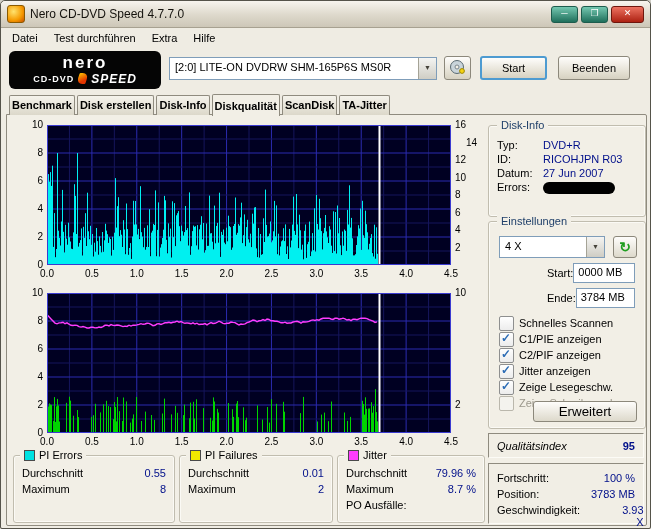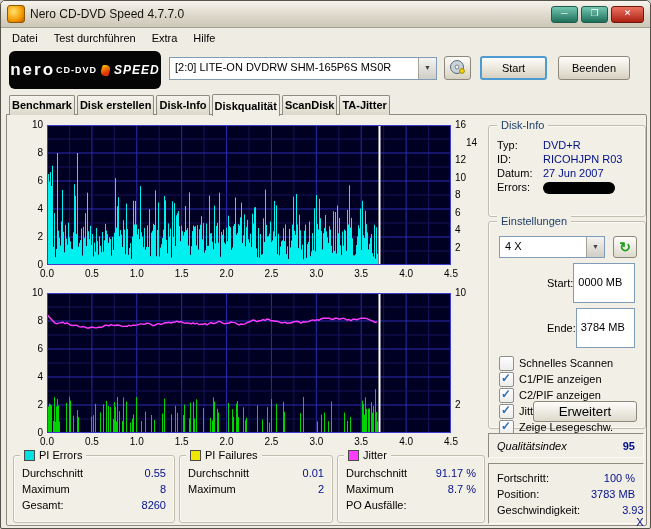--- a/index.html
+++ b/index.html
@@ -12,21 +12,21 @@
   .title-text{font-size:12px;color:#15130e;}
   .win-btns{margin-left:auto;display:flex;gap:3px;}
   .win-btn{width:25px;height:15px;border-radius:3px;border:1px solid #1d5c4d;background:linear-gradient(#74c7b0,#1f6f5b);color:#fff;font-size:9px;line-height:13px;text-align:center;cursor:default;}
   .win-btn.close{width:31px;border-color:#6e160d;background:linear-gradient(#ec7261,#ad2112);}
 
   
   .menubar{position:absolute;top:27px;left:0;right:0;height:19px;display:flex;align-items:center;padding-left:3px;background:#efece3;}
   .menu-item{padding:2px 8px;}
 
   
-  .logo{position:absolute;left:8px;top:50px;width:152px;height:38px;background:#050505;border-radius:6px;display:flex;flex-direction:row;align-items:center;justify-content:center;gap:1px;}
+  .logo{position:absolute;left:8px;top:50px;width:152px;height:38px;background:#050505;border-radius:6px;display:flex;flex-direction:column;align-items:center;justify-content:center;gap:1px;}
   .logo-nero{color:#fff;font-weight:bold;font-size:17px;letter-spacing:2px;line-height:16px;}
   .logo-sub{display:flex;align-items:center;gap:4px;color:#fff;}
   .logo-cddvd{font-size:9px;font-weight:bold;letter-spacing:1px;}
   .flame{width:9px;height:11px;background:linear-gradient(150deg,#ffc400,#e23500 70%);transform:skewX(-18deg);border-radius:1px 6px 1px 6px;}
   .logo-speed{font-size:12px;font-weight:bold;font-style:italic;letter-spacing:1px;}
 
   .combo{display:flex;border:1px solid #7f9db9;background:#fff;}
   .combo-text{flex:1;padding:3px 5px;white-space:nowrap;overflow:hidden;}
   .combo-btn{width:17px;background:linear-gradient(#f4f4f2,#cfcdc4);border-left:1px solid #a5a396;text-align:center;font-size:7px;line-height:19px;color:#44423a;}
   .drive-combo{position:absolute;left:168px;top:56px;width:266px;height:21px;}
@@ -66,21 +66,21 @@
   .rows.label-col .lbl{flex:0 0 46px;}
   .rows.label-col .val{flex:1;text-align:left;}
   .redacted{display:inline-block;width:72px;height:12px;background:#000;border-radius:6px;vertical-align:middle;}
 
   .speed-row{display:flex;align-items:center;margin:14px 8px 0 10px;}
   .speed-combo{width:104px;height:20px;}
   .refresh-btn{margin-left:auto;width:24px;height:22px;border:1px solid #8c887b;border-radius:3px;background:linear-gradient(#fefdfb,#ddd9cb);padding:0;}
   .refresh-glyph{color:#1f9e1f;font-weight:bold;font-size:14px;line-height:14px;}
   .field-row{display:flex;align-items:center;margin:5px 10px 0;}
   .flabel{flex:1;margin-left:48px;}
-  .field{width:74px;height:14px;border:1px solid #7f9db9;background:#fff;padding:12px 4px;}
+  .field{width:74px;height:14px;border:1px solid #7f9db9;background:#fff;padding:2px 4px;}
   .cb-list{margin-top:7px;}
   .cb-row{display:flex;align-items:center;gap:5px;padding:0 0 0 10px;height:16px;}
   .cb{width:13px;height:13px;border:1px solid #8e8f8f;background:linear-gradient(#fff,#ececec);position:relative;border-radius:2px;}
   .cb.checked::after{content:"\2713";color:#2c6cb5;font-weight:bold;font-size:12px;position:absolute;left:1px;top:-2px;}
   .cb.disabled{border-color:#bab7ac;background:#f4f3ee;}
   .cb-label.disabled{color:#9b978b;}
   .adv-btn{position:absolute;right:8px;bottom:6px;width:104px;height:21px;border:1px solid #8c887b;border-radius:3px;background:linear-gradient(#fefdfb,#ddd9cb);}
 
   .sunken{position:absolute;border:1px solid;border-color:#8f8b7f #fcfbf6 #fcfbf6 #8f8b7f;background:#f1eee5;z-index:2;}
   .quality-panel{left:487px;top:432px;width:156px;height:25px;display:flex;align-items:center;padding:0 8px;box-sizing:border-box;}
@@ -366,24 +366,20 @@
     </span>
     <div class="rows">
         <div class="info-row">
           <span class="lbl">Durchschnitt</span>
           <span class="val">0.55</span>
         </div>
         <div class="info-row">
           <span class="lbl">Maximum</span>
           <span class="val">8</span>
         </div>
-        <div class="info-row">
-          <span class="lbl">Gesamt:</span>
-          <span class="val">8260</span>
-        </div>
       </div>
   </div>
 
   <div class="statbox" id="stat2">
     <span class="legend stat-legend">
       <span class="legend-square" style="background-color: rgb(240, 232, 0);"></span>
       <span>PI Failures</span>
     </span>
     <div class="rows">
         <div class="info-row">
@@ -398,21 +394,21 @@
   </div>
 
   <div class="statbox" id="stat3">
     <span class="legend stat-legend">
       <span class="legend-square" style="background-color: rgb(255, 60, 255);"></span>
       <span>Jitter</span>
     </span>
     <div class="rows">
         <div class="info-row">
           <span class="lbl">Durchschnitt</span>
-          <span class="val">91.17 %</span>
+          <span class="val">79.96 %</span>
         </div>
         <div class="info-row">
           <span class="lbl">Maximum</span>
           <span class="val">8.7 %</span>
         </div>
         <div class="info-row">
           <span class="lbl">PO Ausfälle:</span>
           <span class="val"></span>
         </div>
       </div>

